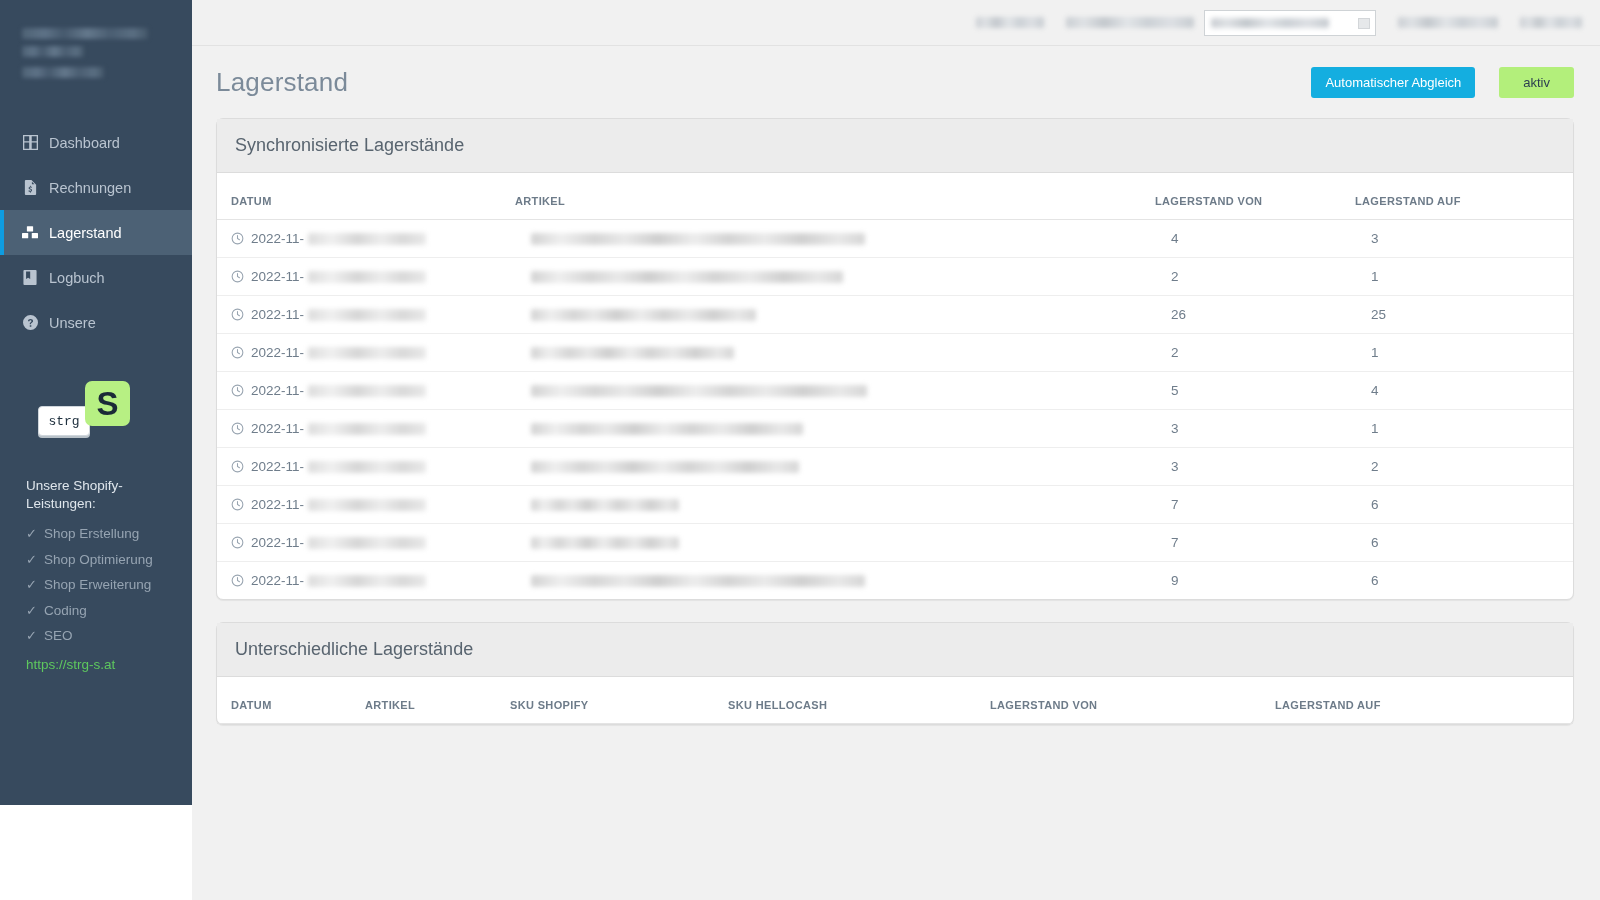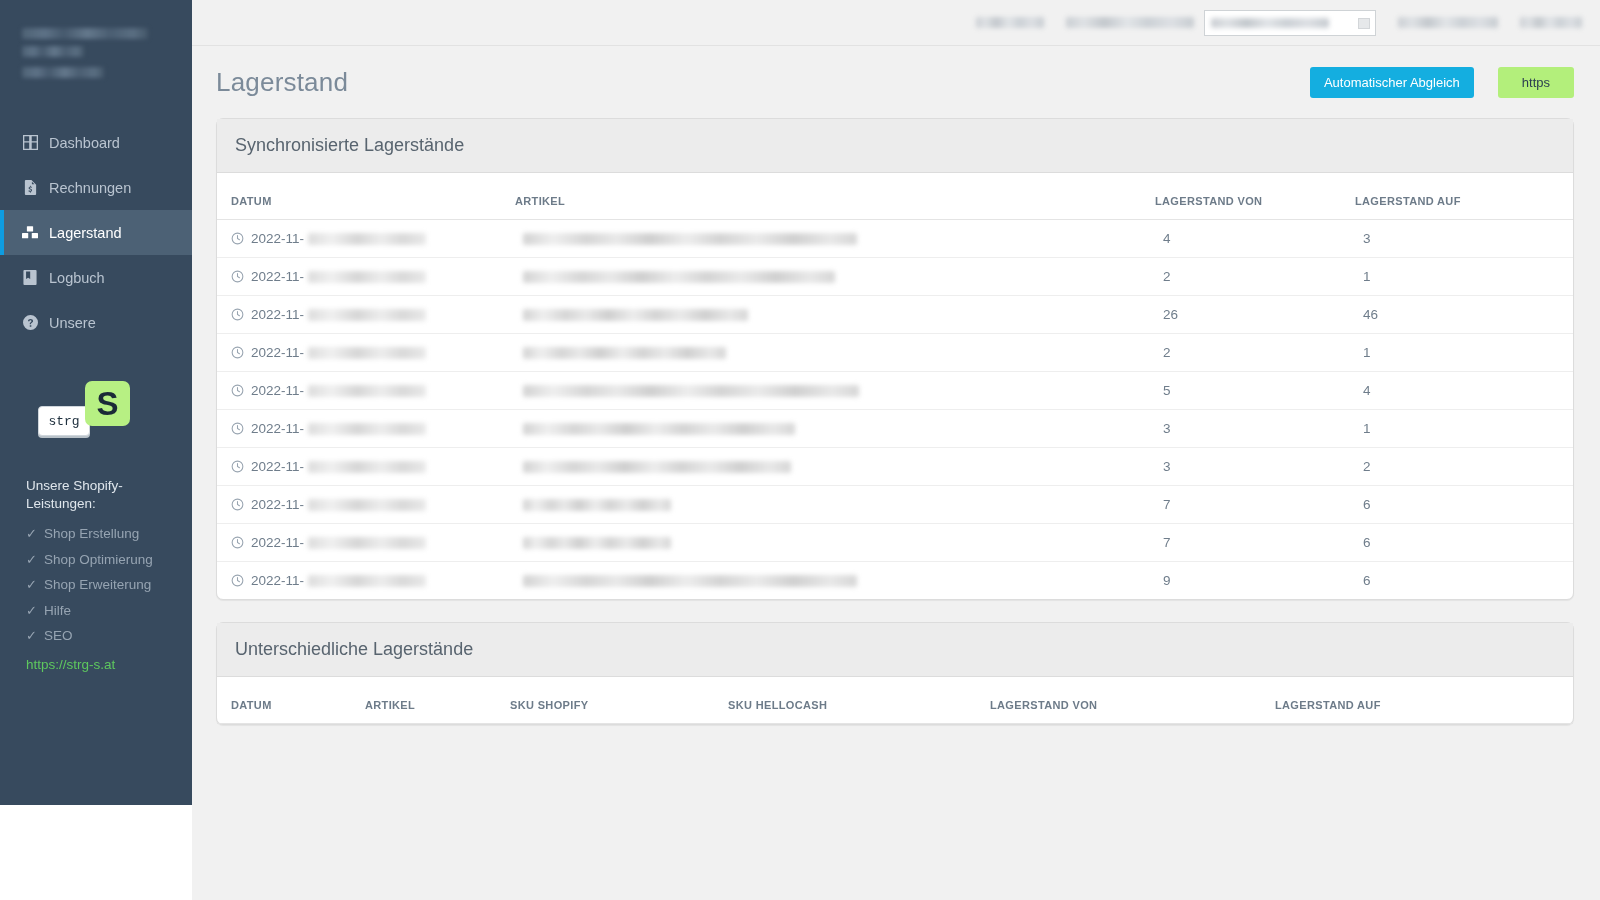--- a/index.html
+++ b/index.html
@@ -126,21 +126,21 @@
     background: #ececec; border-bottom: 1px solid #dcdcdc;
     padding: 16px 18px; font-size: 18px; color: #58646f; font-weight: 400;
   }
   table { width: 100%; border-collapse: collapse; }
   thead th {
     text-align: left; font-size: 11px; font-weight: 700; color: #6d7b89;
     letter-spacing: .35px; padding: 22px 8px 12px 8px;
     border-bottom: 1px solid #e4e4e4; text-transform: uppercase;
   }
   tbody td {
-    font-size: 13.5px; color: #6f7d8b; padding: 11px 16px;
+    font-size: 13.5px; color: #6f7d8b; padding: 11px 24px;
     border-bottom: 1px solid #eeeeee; vertical-align: middle;
   }
   tbody tr:last-child td { border-bottom: none; }
   .col-date { width: 290px; padding-left: 14px !important; }
   .col-art { width: 640px; }
   .col-von { width: 200px; }
   .col-auf { width: auto; }
   .date-cell { display: flex; align-items: center; gap: 7px; }
   .date-cell .clock { width: 13px; height: 13px; display: inline-block; }
   .date-text { display: inline-flex; align-items: center; gap: 2px; white-space: nowrap; }
@@ -243,21 +243,21 @@
       <div class="promo-item">
         <span class="chk">✓</span>
         <span>Shop Optimierung</span>
       </div>
       <div class="promo-item">
         <span class="chk">✓</span>
         <span>Shop Erweiterung</span>
       </div>
       <div class="promo-item">
         <span class="chk">✓</span>
-        <span>Hilfe</span>
+        <span>Coding</span>
       </div>
       <div class="promo-item">
         <span class="chk">✓</span>
         <span>SEO</span>
       </div>
 
       <a class="promo-link">https://strg-s.at</a>
     </div>
   </aside>
 
@@ -273,21 +273,21 @@
         </div>
       </div>
       <span class="blur-txt tb-d"></span>
       <span class="blur-txt tb-e"></span>
     </div>
 
     <div class="page-head">
       <h1 class="page-title">Lagerstand</h1>
       <div class="head-actions">
         <button class="btn btn-primary">Automatischer Abgleich</button>
-        <button class="btn btn-success">https</button>
+        <button class="btn btn-success">aktiv</button>
       </div>
     </div>
 
     <div class="panel">
       <div class="panel-head">Synchronisierte Lagerstände</div>
       <table>
         <thead>
           <tr>
             <th class="col-date">DATUM</th>
             <th class="col-art">ARTIKEL</th>
@@ -338,21 +338,21 @@
                       <path d="M8 4.4V8l2.4 1.5" stroke-linecap="round"></path>
                     </svg></span>
                   <span class="date-text">
                     <span>2022-11-</span>
                     <span class="blur-date" style="width:118px"></span>
                   </span>
                 </span>
               </td>
               <td class="col-art"><span class="blur-art" style="width:225px"></span></td>
               <td class="col-von">26</td>
-              <td class="col-auf">46</td>
+              <td class="col-auf">25</td>
             </tr>
             <tr>
               <td class="col-date">
                 <span class="date-cell">
                   <span class="clock"><svg width="13" height="13" viewBox="0 0 16 16" fill="none" stroke="#98a4b0" stroke-width="1.3">
                       <circle cx="8" cy="8" r="6.6"></circle>
                       <path d="M8 4.4V8l2.4 1.5" stroke-linecap="round"></path>
                     </svg></span>
                   <span class="date-text">
                     <span>2022-11-</span>

